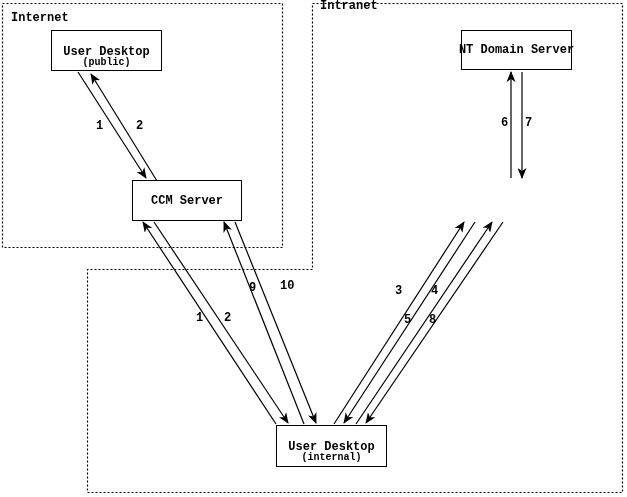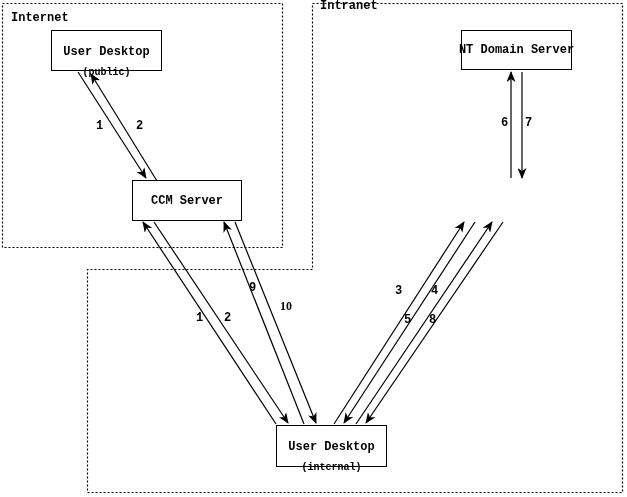--- a/index.html
+++ b/index.html
@@ -11,21 +11,21 @@
   .region-label{
     position:absolute;font-size:12px;font-weight:bold;line-height:12px;white-space:nowrap;
   }
   .node{
     position:absolute;box-sizing:border-box;border:1px solid #000;background:#fff;
     text-align:center;font-weight:bold;
   }
   .node.single{display:flex;align-items:center;justify-content:center;}
   .node.double{padding-top:15px;}
   .node .title{font-size:12px;line-height:12px;white-space:nowrap;}
-  .node .subtitle{font-size:10px;line-height:10px;white-space:nowrap;margin-top:10px;}
+  .node .subtitle{font-size:10px;line-height:10px;white-space:nowrap;}
   .alabel{
     position:absolute;font-size:12px;font-weight:bold;line-height:12px;white-space:nowrap;
   }
 </style>
 </head>
 <body>
 
 <div class="canvas">
 
   <svg width="627" height="497" viewBox="0 0 627 497">
@@ -75,21 +75,21 @@
   <div class="node double" style="left:276px;top:425px;width:111px;height:42px;">
     <div class="title">User Desktop</div>
     <div class="subtitle">(internal)</div>
   </div>
 
   <span class="alabel" style="left:96px;top:120px;">1</span>
   <span class="alabel" style="left:136px;top:120px;">2</span>
   <span class="alabel" style="left:196px;top:312px;">1</span>
   <span class="alabel" style="left:224px;top:312px;">2</span>
   <span class="alabel" style="left:249px;top:282px;">9</span>
-  <span class="alabel" style="left:280px;top:300px;font-family:Liberation Serif, serif;">10</span>
+  <span class="alabel" style="left:280px;top:280px;">10</span>
   <span class="alabel" style="left:395px;top:285px;">3</span>
   <span class="alabel" style="left:431px;top:285px;">4</span>
   <span class="alabel" style="left:404px;top:314px;">5</span>
   <span class="alabel" style="left:429px;top:314px;">8</span>
   <span class="alabel" style="left:501px;top:117px;">6</span>
   <span class="alabel" style="left:525px;top:117px;">7</span>
 
 </div>
 
 </body></html>

